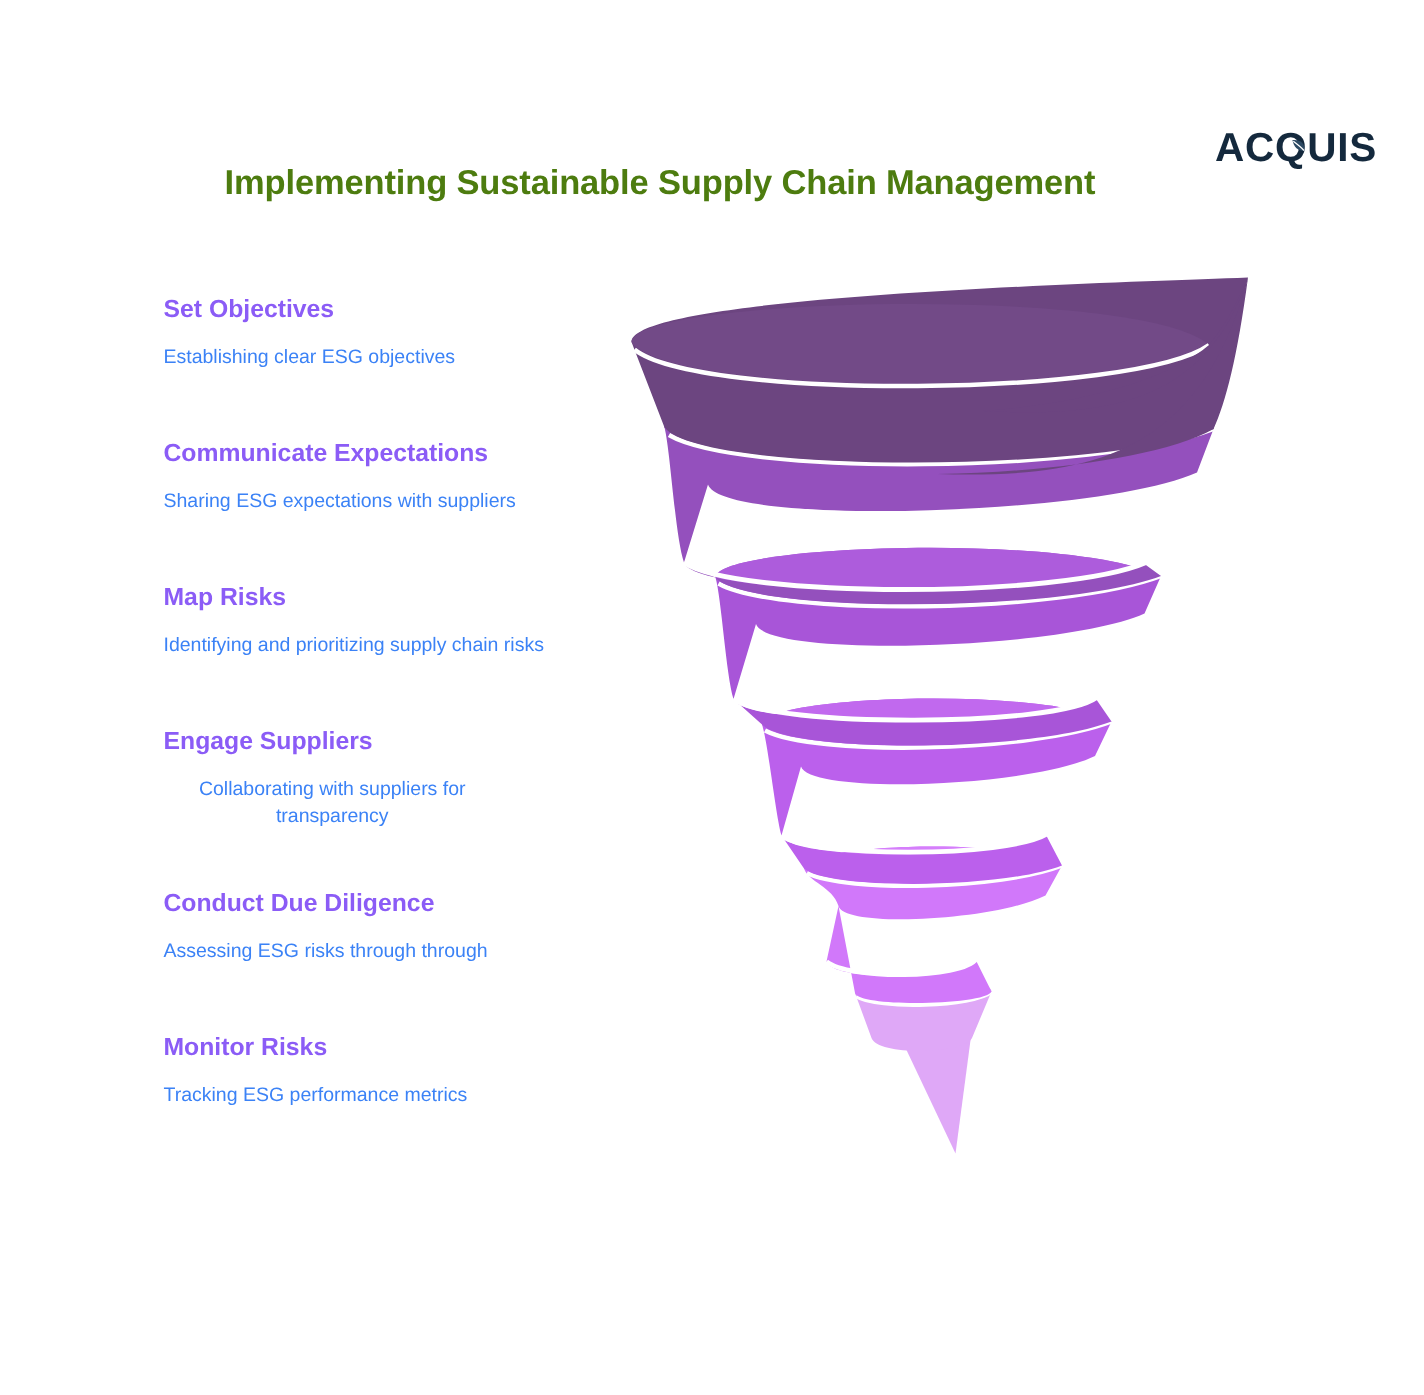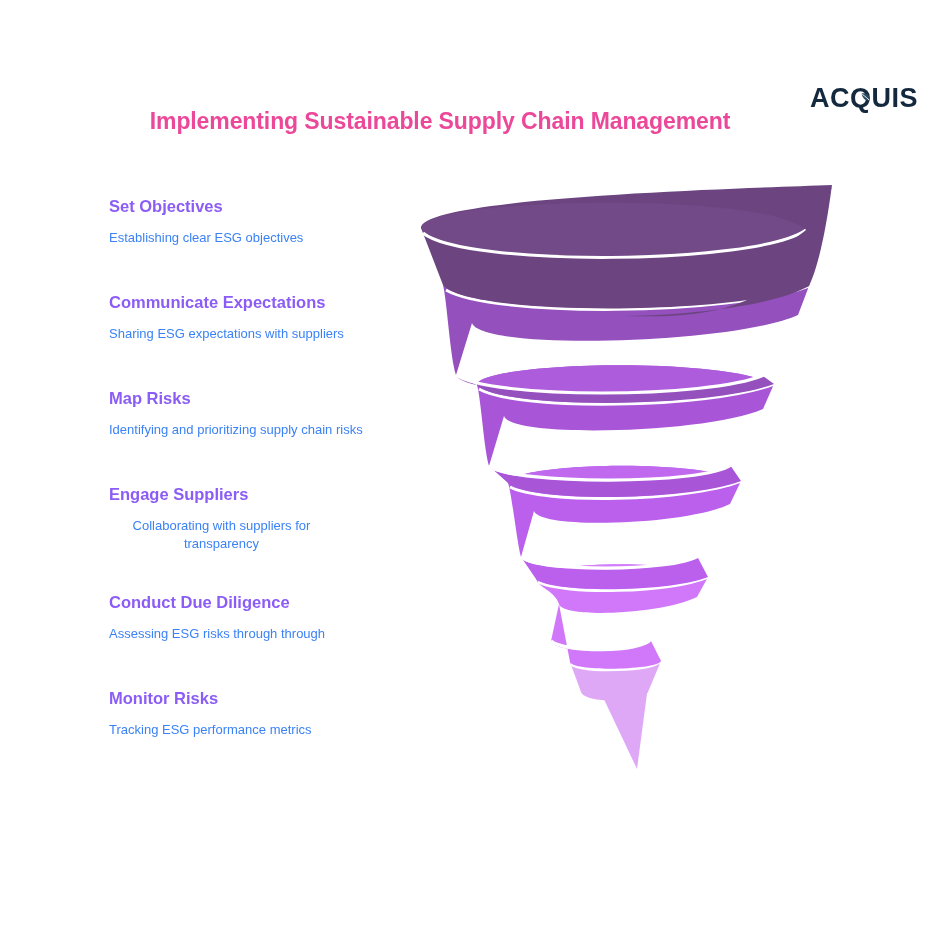--- a/index.html
+++ b/index.html
@@ -37,21 +37,21 @@
 
   
   .page-title {
     position: absolute;
     top: 80px;
     left: 0;
     width: 880px;
     text-align: center;
     font-size: 23px;
     font-weight: bold;
-    color: #ec4899;
+    color: #4d7c0f;
     letter-spacing: -0.1px;
   }
 
   
   .steps {
     position: absolute;
     left: 109px;
     top: 168px;
     width: 310px;
   }

